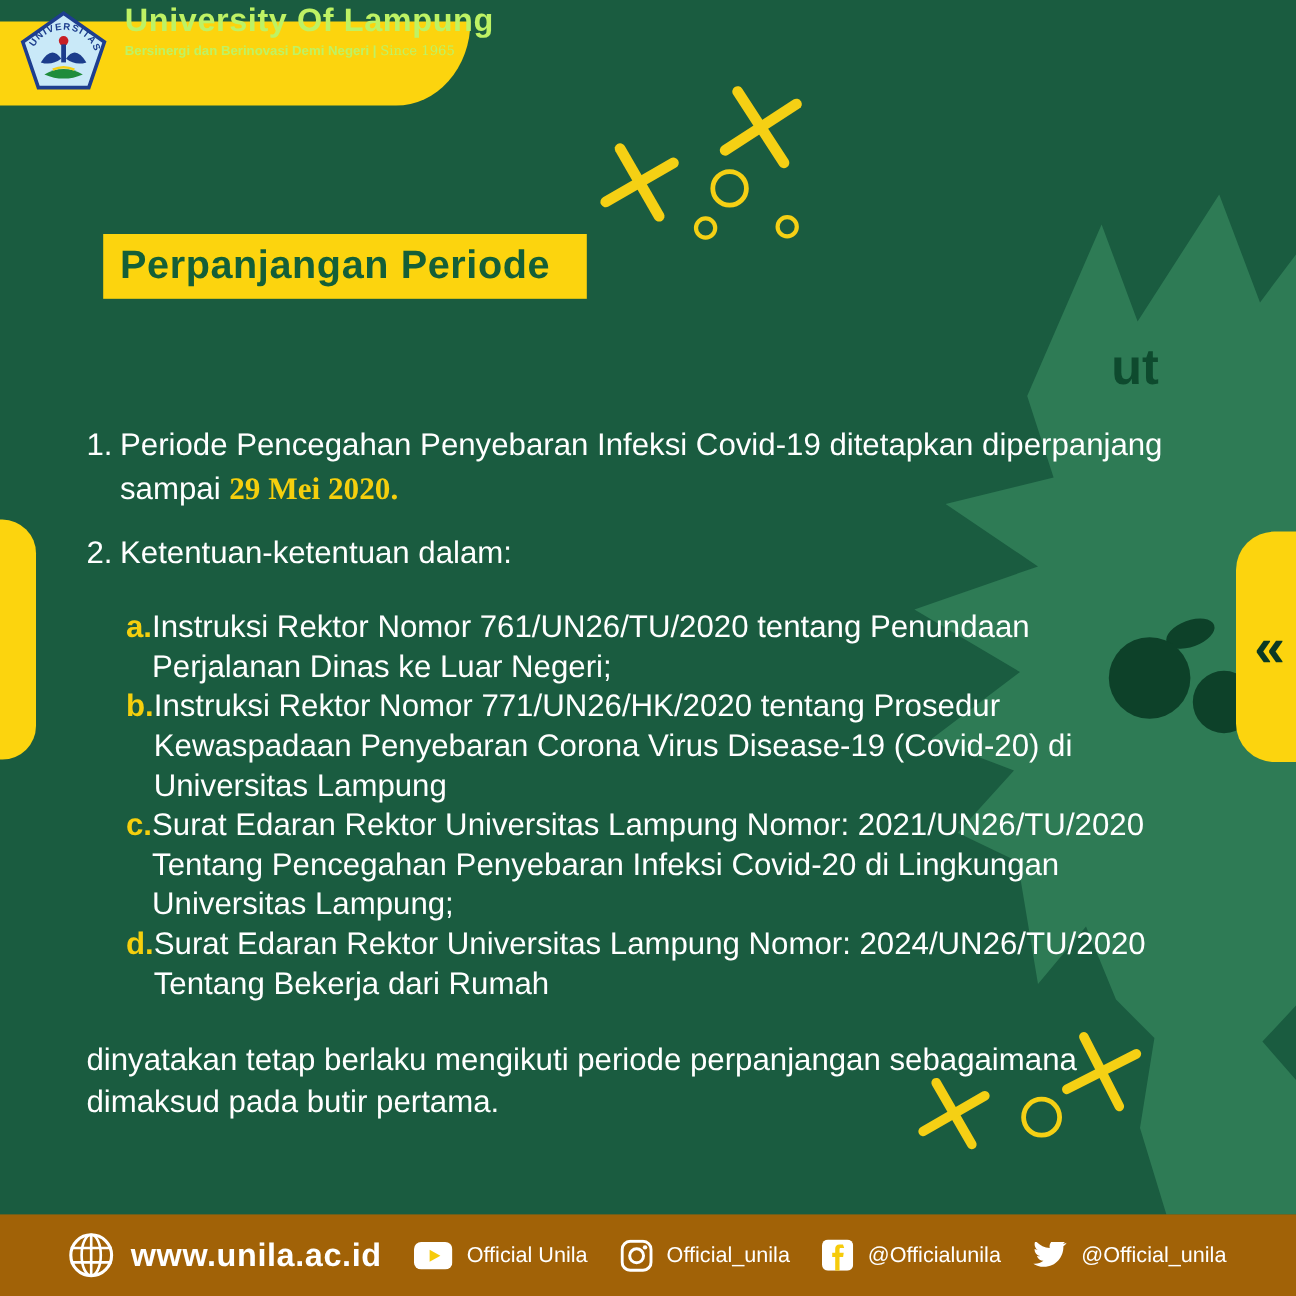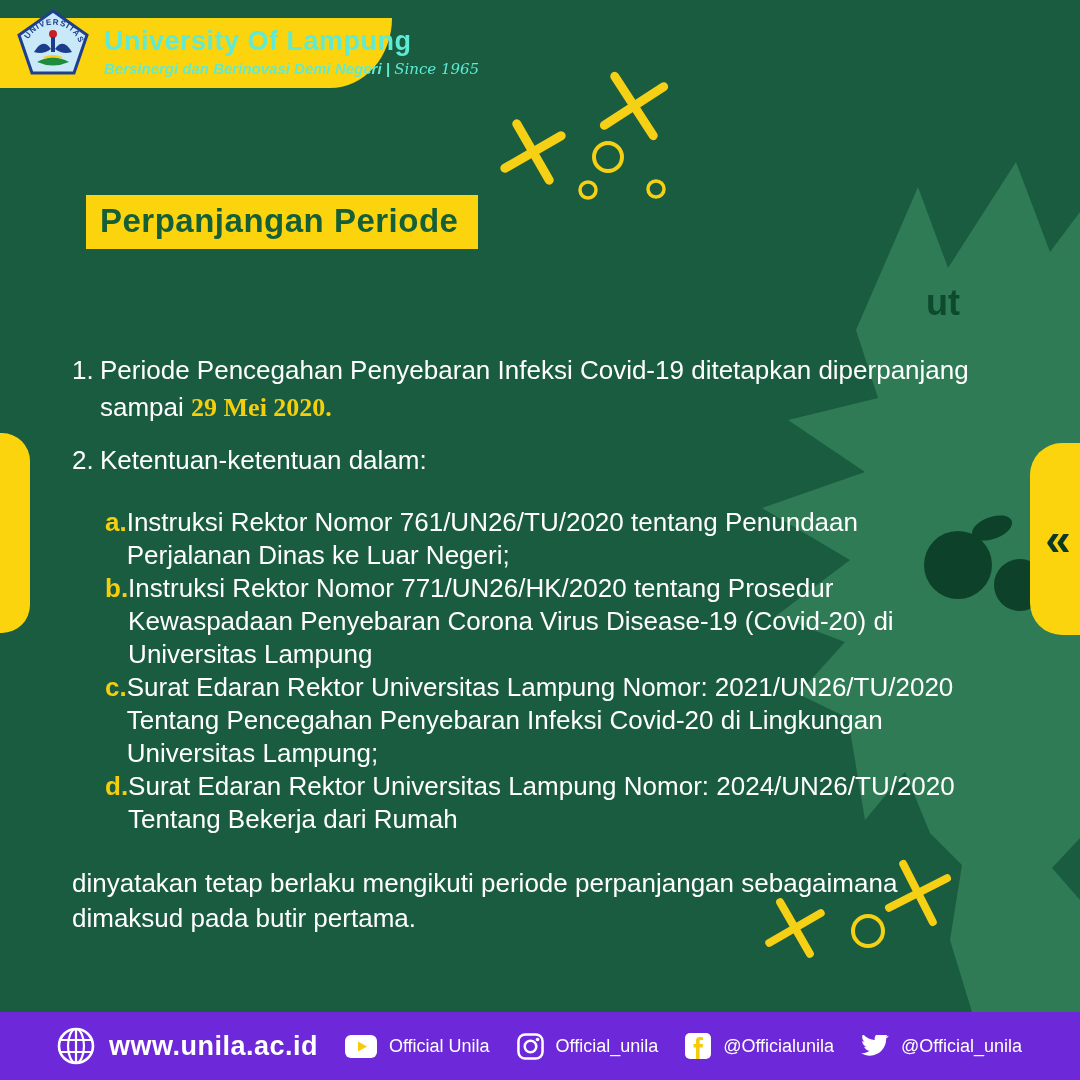--- a/index.html
+++ b/index.html
@@ -9,70 +9,70 @@
     font-family:"Liberation Sans", sans-serif;
   }
   .abs{position:absolute;}
 
   
   .header-band{
     position:absolute;left:0;top:18px;width:392px;height:70px;
     background:#FCD40E;border-bottom-right-radius:62px 70px;z-index:5;
   }
   .logo-svg{position:absolute;left:16px;top:2px;z-index:6;}
-  .header-text{position:absolute;left:104px;top:26px;z-index:6;color:#5eead4;}
+  .header-text{position:absolute;left:104px;top:2px;z-index:6;color:#bef264;}
   .header-title{font-size:27px;font-weight:bold;letter-spacing:.5px;}
-  .header-sub{font-size:15px;font-style:italic;font-weight:bold;margin-top:3px;}
+  .header-sub{font-size:11px;font-weight:bold;margin-top:3px;}
   .header-sub .since{font-family:"DejaVu Serif",serif;font-weight:normal;}
 
   .humas{position:absolute;right:66px;top:30px;text-align:right;z-index:5;color:#F3CF10;line-height:1;}
   .humas-1{font-size:30px;font-weight:800;letter-spacing:3px;}
   .humas-2{font-size:43px;font-weight:800;letter-spacing:1px;margin-top:1px;position:relative;}
   .humas-icon{position:absolute;left:-26px;bottom:-2px;}
 
   
   .title-badge{
     position:absolute;left:86px;top:195px;z-index:3;
     background:#FCD40E;color:#145F38;
-    font-size:33px;font-weight:bold;padding:7px 20px 9px 14px;letter-spacing:.5px;
+    font-size:33px;font-weight:bold;padding:7px 31px 9px 14px;letter-spacing:.5px;
   }
 
   
   .body-block{position:absolute;left:72px;top:352px;width:910px;z-index:3;color:#fff;font-size:26px;}
   .li{display:flex;line-height:37px;}
   .li .num{flex:0 0 28px;}
   .li-1{margin-bottom:16px;}
   .li-2{margin-bottom:27px;}
   .hl{color:#F5CF0D;font-weight:bold;font-family:Liberation Serif, serif;}
   .sublist{margin-left:33px;}
   .li.sub{line-height:33px;}
   .li.sub .letter{flex:0 0 19px;color:#F5CF0D;font-weight:bold;}
   .closing{margin-top:30px;line-height:35px;}
 
   .watermark{
     position:absolute;left:926px;top:282px;z-index:2;
-    color:#0E4A2E;font-size:36px;font-weight:bold;
+    color:#0E4A2E;font-size:42px;font-weight:bold;
   }
 
   
   .left-tab{
     position:absolute;left:0;top:433px;width:30px;height:200px;
     background:#FCD40E;border-radius:0 28px 28px 0;z-index:4;
   }
   .right-tab{
     position:absolute;left:1030px;top:443px;width:50px;height:192px;
     background:#FCD40E;border-radius:32px 0 0 32px;z-index:4;
     display:flex;align-items:center;justify-content:center;
   }
   .chevron{color:#0A3A24;font-size:46px;font-weight:bold;line-height:1;margin-left:6px;}
 
   
   .footer{
     position:absolute;left:0;bottom:0;width:1080px;height:68px;
-    background:#6d28d9;z-index:6;
+    background:#a16207;z-index:6;
     display:flex;align-items:center;color:#fff;
     padding:0 58px 0 55px;box-sizing:border-box;justify-content:space-between;
   }
   .f-group{display:flex;align-items:center;gap:12px;white-space:nowrap;}
   .f-site{font-size:27px;font-weight:bold;letter-spacing:.5px;}
   .f-label{font-size:18px;}
 
   
   .deco line{stroke:#F5D014;stroke-linecap:round;}
   .deco circle{stroke:#F5D014;fill:none;}

